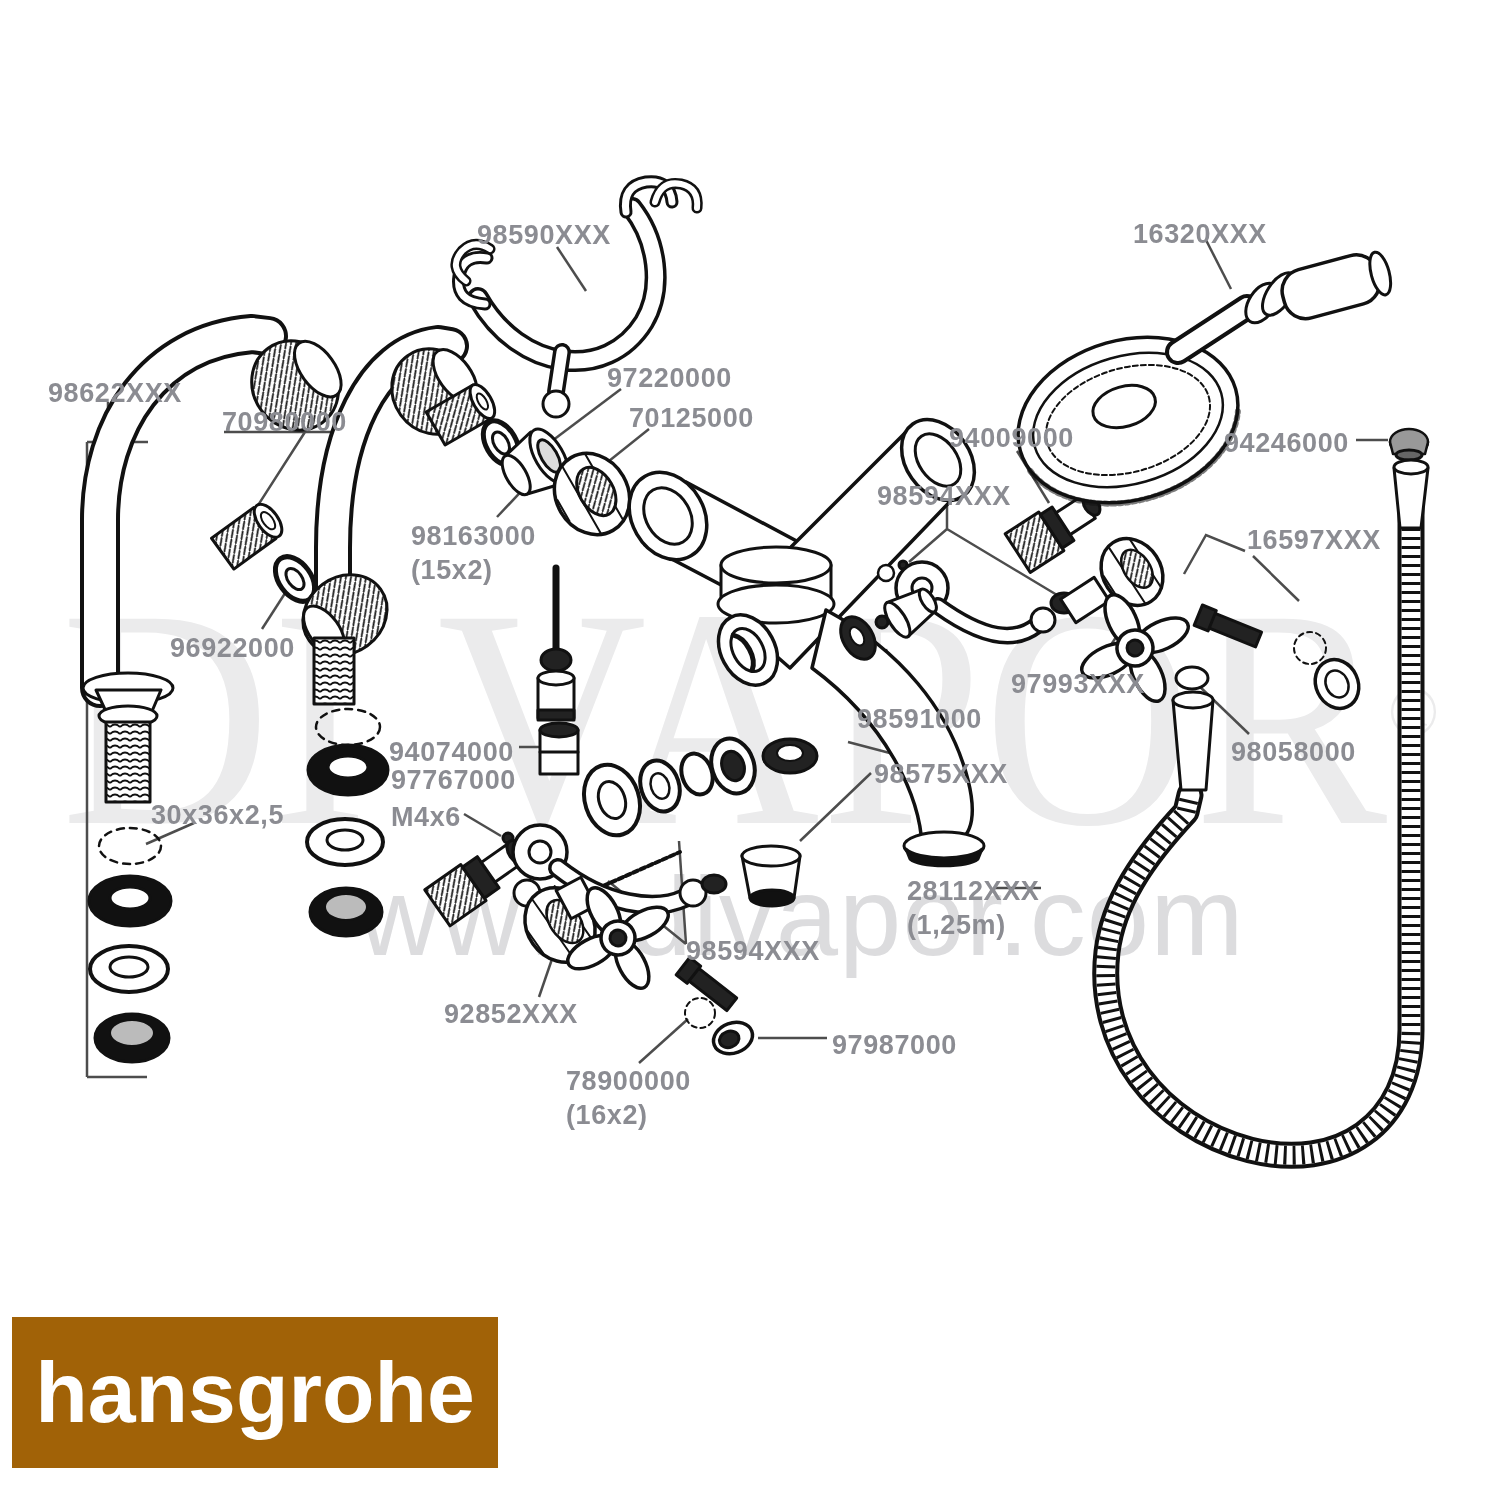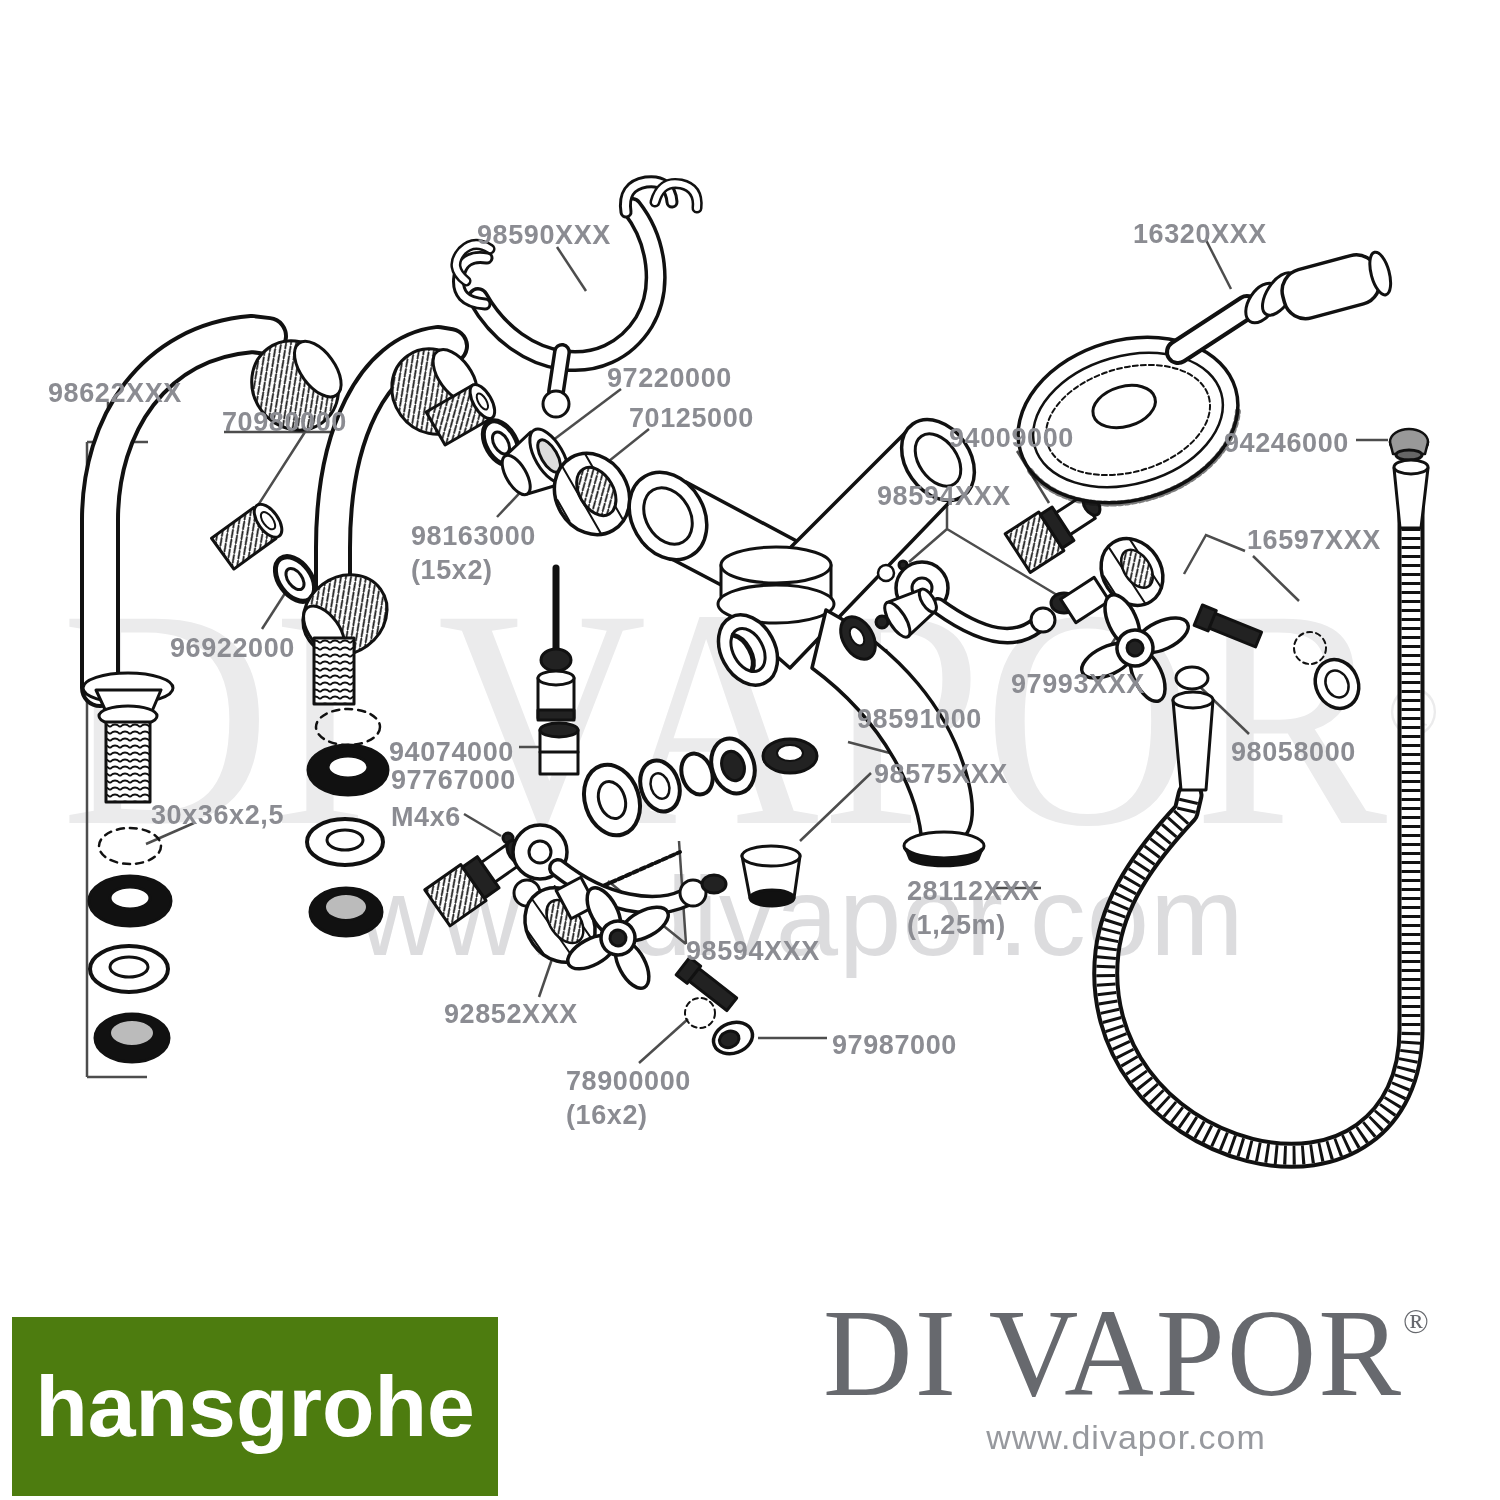--- a/index.html
+++ b/index.html
@@ -12,21 +12,21 @@
           white-space:nowrap;z-index:0;}
   .wm-big sup{font-size:72px;vertical-align:88px;letter-spacing:0;}
   .wm-small{position:absolute;top:852px;left:358px;font-family:"Liberation Sans",sans-serif;
             font-weight:400;font-size:112px;color:#dcdcde;letter-spacing:1px;z-index:0;white-space:nowrap;}
   
   svg.art{position:absolute;left:0;top:0;z-index:1;}
   .plabel{position:absolute;z-index:2;font-size:27px;line-height:1.25;font-weight:700;
           color:#8b8c92;letter-spacing:.6px;white-space:nowrap;}
   .plabel .note{display:block;}
   
-  .hg-box{position:absolute;left:12px;top:1317px;width:486px;height:179px;background:#4d7c0f;
+  .hg-box{position:absolute;left:12px;top:1317px;width:486px;height:151px;background:#a16207;
           display:flex;align-items:center;justify-content:center;z-index:3;}
   .hg-box span{color:#fff;font-size:86px;font-weight:600;letter-spacing:0px;
                font-family:"Liberation Sans",sans-serif;}
   .dv-wrap{position:absolute;left:752px;top:1292px;width:748px;text-align:center;z-index:3;}
   .dv-brand{font-family:"Liberation Serif",serif;font-size:124px;line-height:1;color:#67696e;
             letter-spacing:2px;white-space:nowrap;}
   .dv-brand sup{font-size:34px;vertical-align:62px;letter-spacing:0;}
   .dv-site{margin-top:2px;font-family:"Liberation Sans",sans-serif;font-size:34px;color:#97999e;
            letter-spacing:1px;}
 </style>
@@ -400,18 +400,14 @@
   <div class="plabel" style="left:391px;top:801px">M4x6</div>
   <div class="plabel" style="left:686px;top:935px">98594XXX</div>
   <div class="plabel" style="left:444px;top:998px">92852XXX</div>
   <div class="plabel" style="left:832px;top:1029px">97987000</div>
   <div class="plabel" style="left:566px;top:1065px"><span>78900000</span><span class="note">(16x2)</span></div>
   <div class="plabel" style="left:907px;top:875px"><span>28112XXX</span><span class="note">(1,25m)</span></div>
 
   <div class="hg-box">
     <span>hansgrohe</span>
   </div>
-  <div class="dv-wrap">
-    <div class="dv-brand"><span>DI VAPOR</span><sup>®</sup></div>
-    <div class="dv-site">www.divapor.com</div>
-  </div>
 
 </div>
 
 </body></html>

